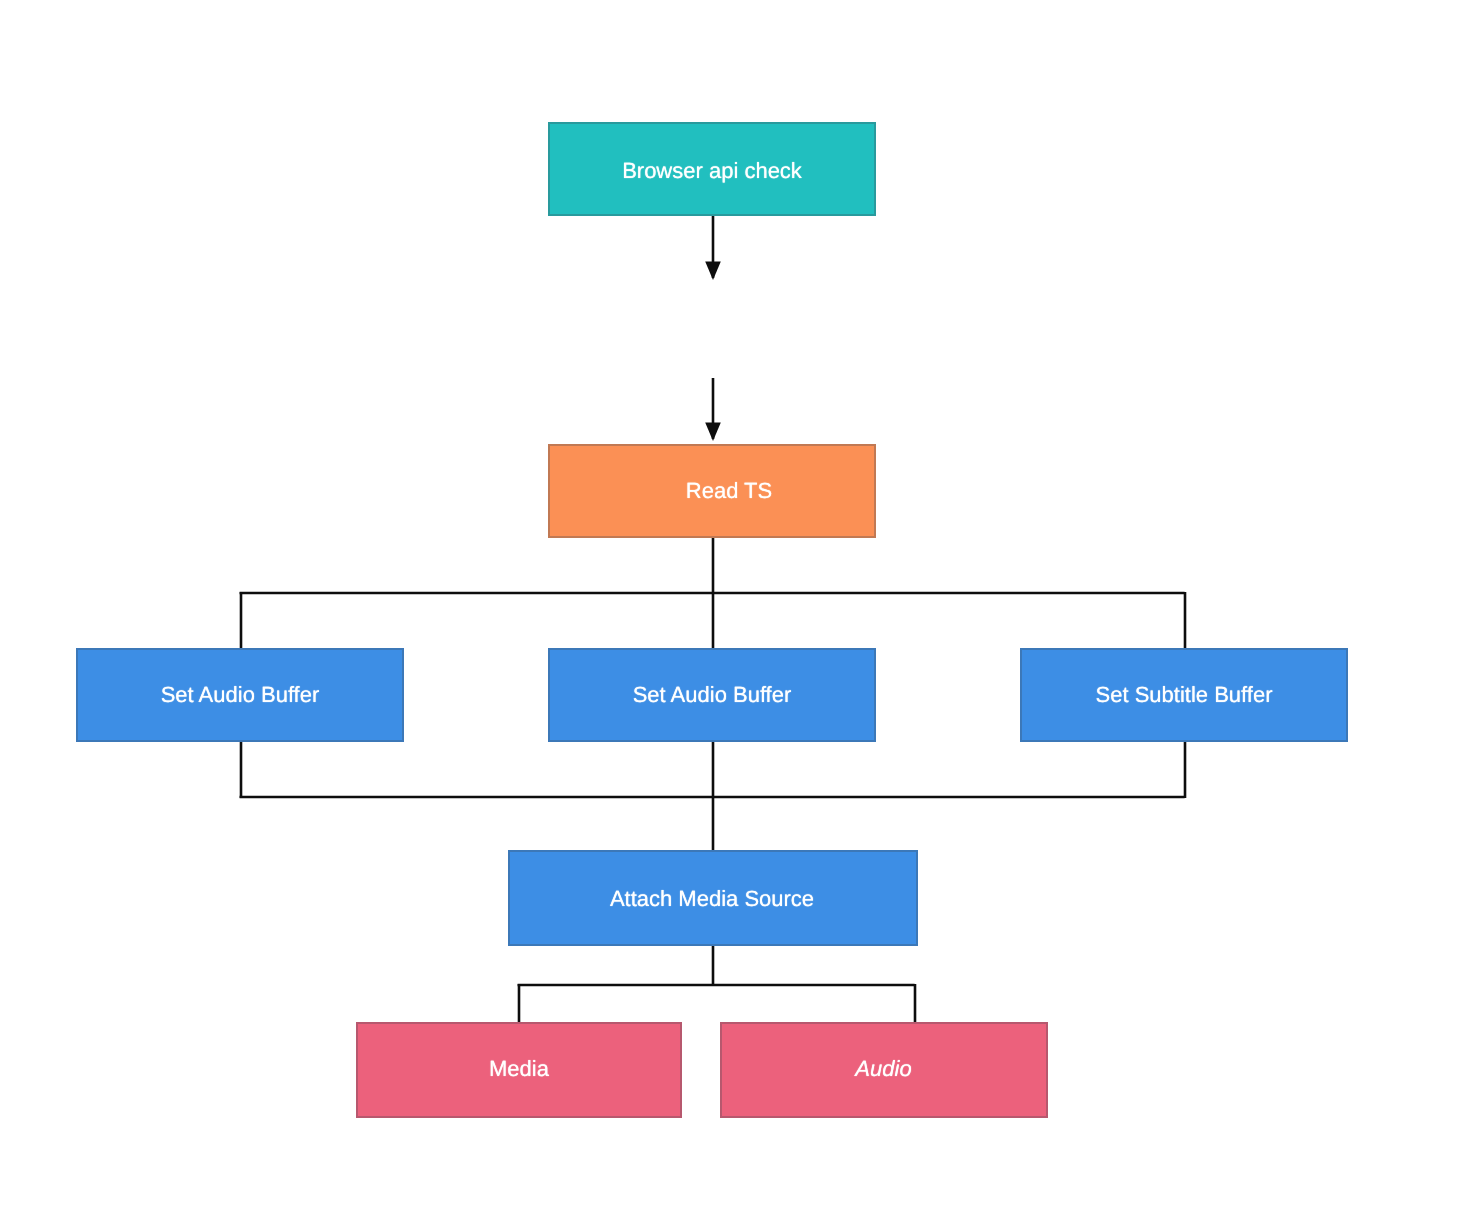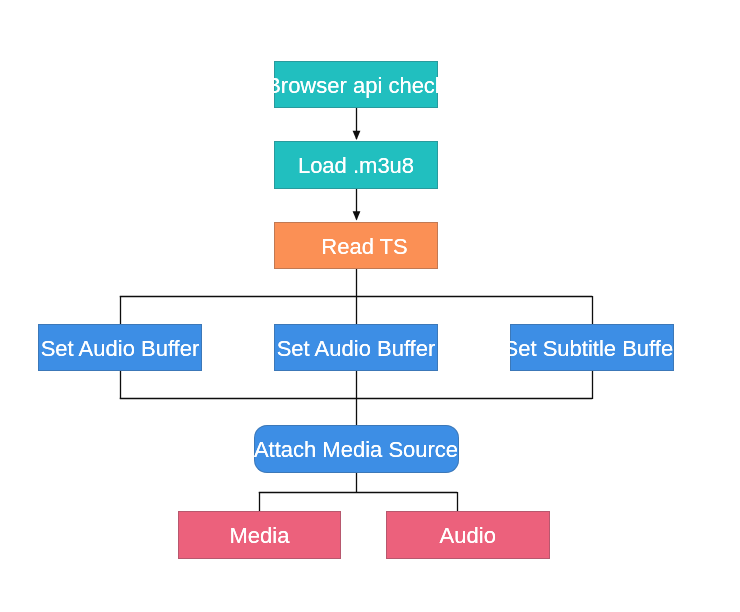--- a/index.html
+++ b/index.html
@@ -30,21 +30,21 @@
     overflow: visible;
   }
   .node {
     position: absolute;
     box-sizing: border-box;
     display: flex;
     align-items: center;
     justify-content: center;
     color: #ffffff;
     line-height: 1;
-    font-size: 22px;
+    font-size: 11px;
     letter-spacing: 0;
     white-space: pre;
     -webkit-font-smoothing: antialiased;
     box-shadow: inset 0 0 0 1px rgba(60,70,80,0.30);
     z-index: 2;
   }
   .node > .label { display: block; position: relative; top: 1.5px; transform: translateZ(0); text-shadow: 0 0 0.55px currentColor; }
   .teal   { background: #21bfbf; }
   .orange { background: #fb9055; padding-left: 17px; }
   .blue   { background: #3d8ee5; }
@@ -57,23 +57,23 @@
   #n-set-video-buffer   { left: 38px;    top: 324px; width: 164px;   height: 47px; }
   #n-set-video-buffer > .label,
   #n-set-audio-buffer > .label,
   #n-set-subtitle-buffer > .label,
   #n-video > .label,
   #n-audio > .label { top: 1px; }
   #n-browser-api-check > .label { top: 2px; }
   #n-read-ts > .label { top: 1px; }
   #n-set-audio-buffer   { left: 274px;   top: 324px; width: 164px;   height: 47px; }
   #n-set-subtitle-buffer{ left: 510px;   top: 324px; width: 164px;   height: 47px; }
-  #n-attach-media-source{ left: 253.5px; top: 424.8px; width: 205px; height: 48px; border-radius: 13px; }
+  #n-attach-media-source{ left: 253.5px; top: 424.8px; width: 205px; height: 48px; }
   #n-video              { left: 178px;   top: 511.2px; width: 163px; height: 47.5px; }
-  #n-audio              { left: 386px; top: 511.2px; width: 163.5px; height: 47.5px; }
+  #n-audio              { left: 360px; top: 511.2px; width: 163.5px; height: 47.5px; font-style: italic; }
 </style>
 </head>
 <body>
 
 <div id="canvas">
 
   <svg id="links" viewBox="0 0 740 612">
     <g stroke="#0d0d0d" stroke-width="1.3" fill="none">
       <line x1="356.5" y1="108" x2="356.5" y2="139"></line>
       <line x1="356.5" y1="189" x2="356.5" y2="219.5"></line>
@@ -90,23 +90,20 @@
       <line x1="259.5" y1="492" x2="259.5" y2="511"></line>
       <line x1="457.5" y1="492" x2="457.5" y2="511"></line>
     </g>
     <path d="M 352.6 130.8 L 360.4 130.8 L 356.5 140 Z" fill="#0d0d0d" stroke="none"></path>
     <path d="M 352.6 211.3 L 360.4 211.3 L 356.5 220.5 Z" fill="#0d0d0d" stroke="none"></path>
   </svg>
 
   <div class="node teal" id="n-browser-api-check">
     <span class="label">Browser api check</span>
   </div>
-  <div class="node teal" id="n-load-m3u8">
-    <span class="label">Load .m3u8</span>
-  </div>
   <div class="node orange" id="n-read-ts">
     <span class="label">Read TS</span>
   </div>
   <div class="node blue" id="n-set-video-buffer">
     <span class="label">Set Audio Buffer</span>
   </div>
   <div class="node blue" id="n-set-subtitle-buffer">
     <span class="label">Set Subtitle Buffer</span>
   </div>
   <div class="node blue" id="n-set-audio-buffer">

